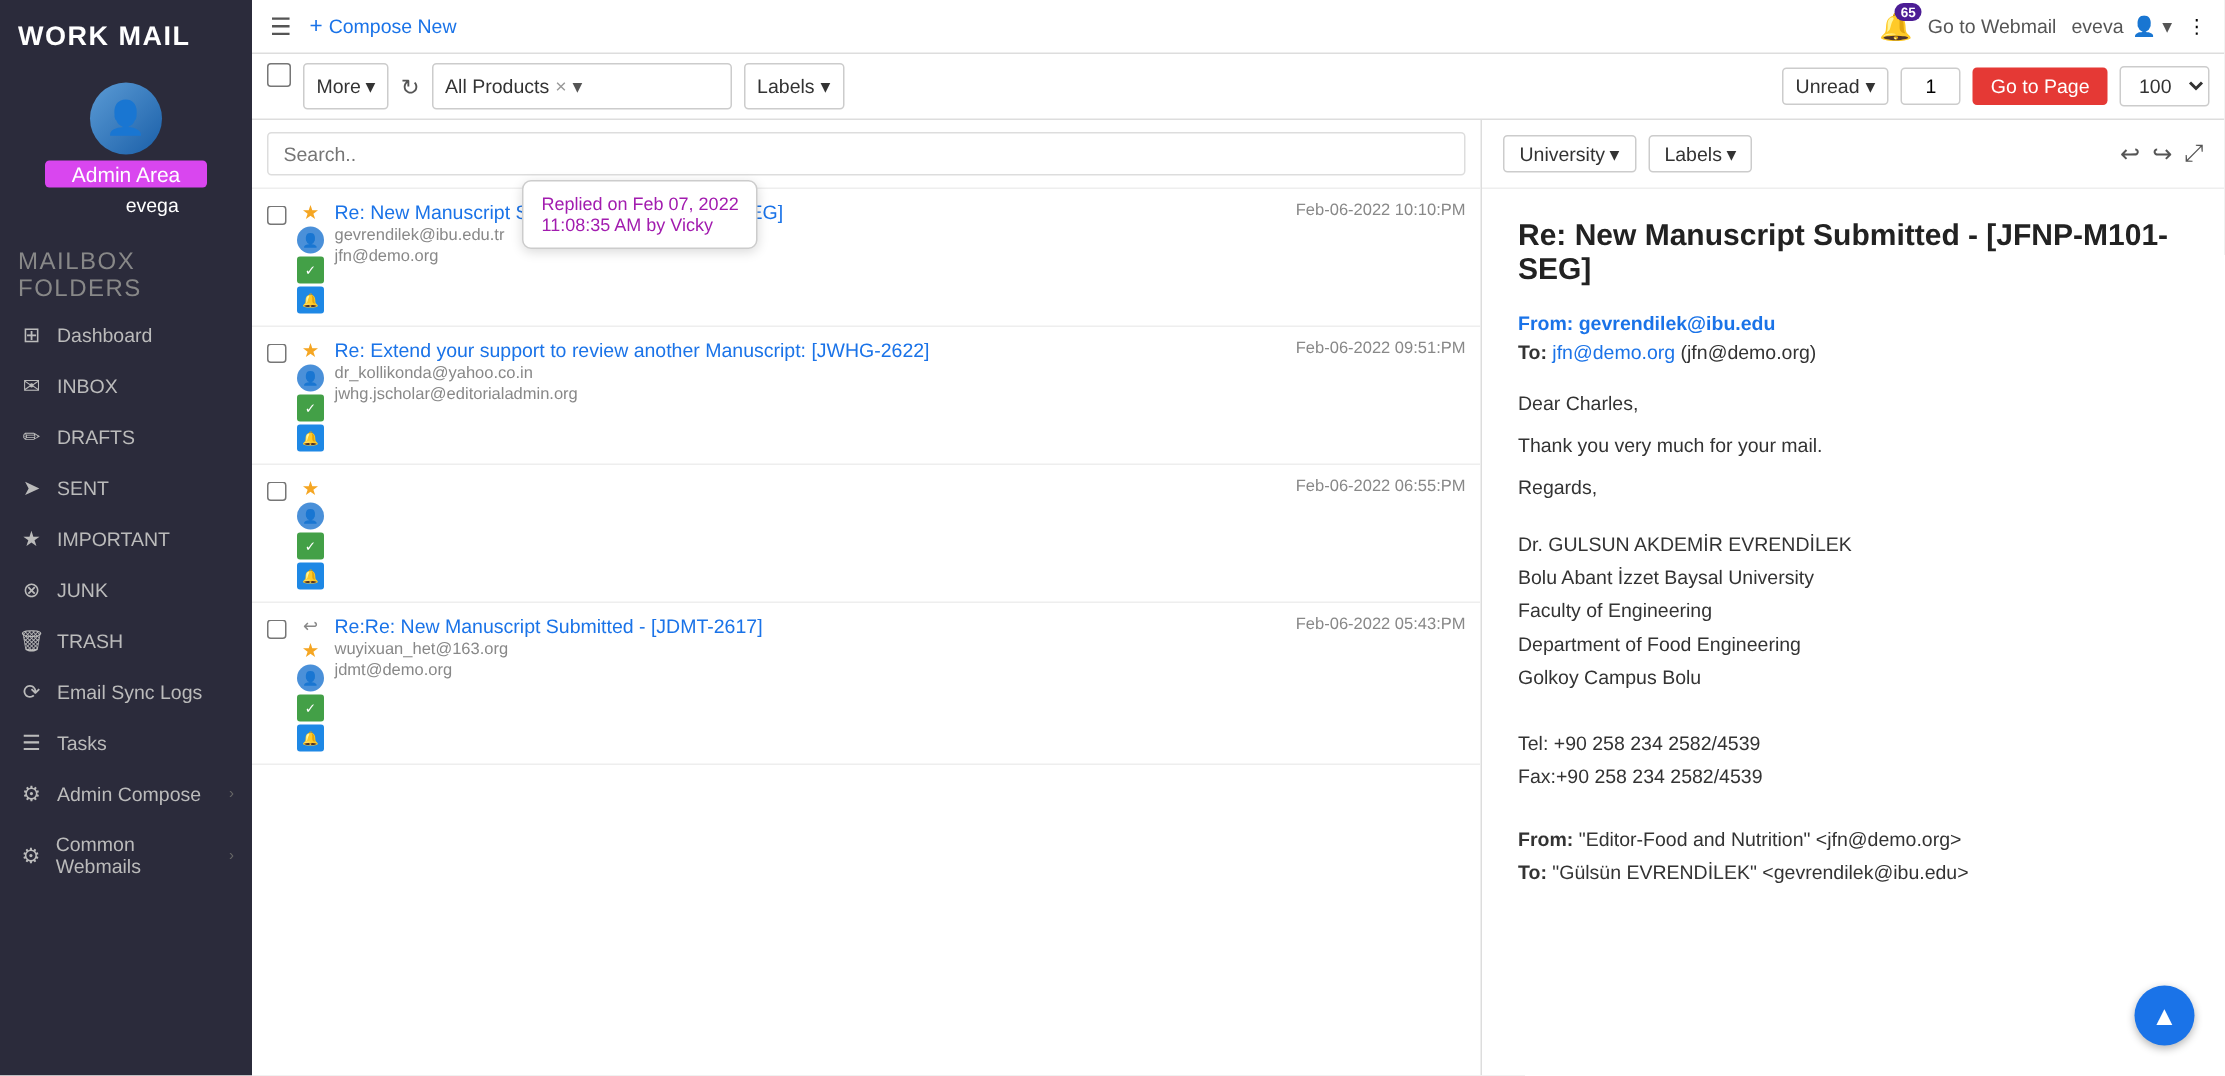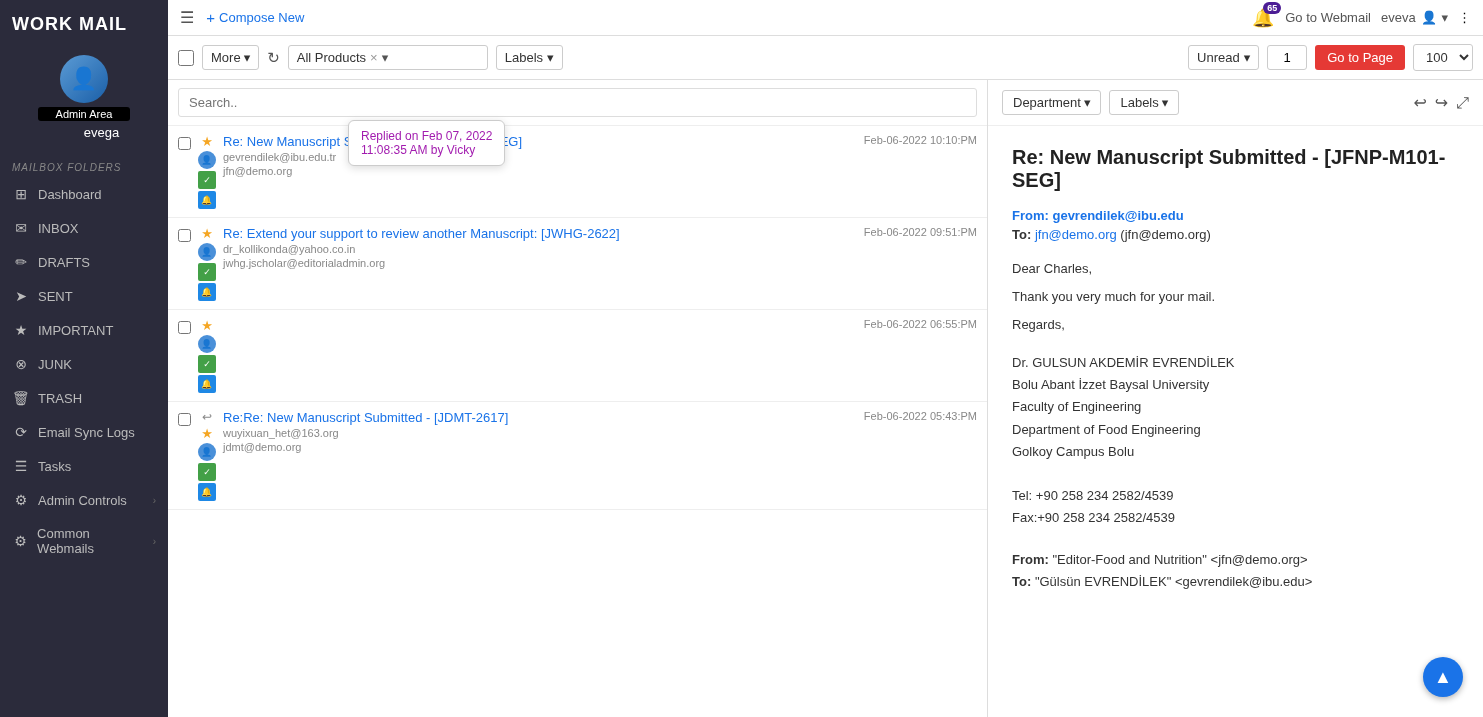--- a/index.html
+++ b/index.html
@@ -29,28 +29,28 @@
       align-items: center;
       padding: 10px 0 14px;
     }
     .avatar-circle {
       width: 48px; height: 48px; border-radius: 50%;
       background: linear-gradient(135deg, #5b9bd5, #1a5fa8);
       display: flex; align-items: center; justify-content: center;
       font-size: 22px; color: #fff; position: relative;
     }
     .admin-badge {
-      background: #000000; color: #fff; font-size: 11px;
+      background: #d946ef; color: #fff; font-size: 14px;
       padding: 1px 18px; border-radius: 3px; margin-top: 4px;
     }
     .sidebar-username {
       color: #fff; font-size: 13px; margin-top: 4px; font-weight: normal; margin-left: 35px;
     }
     .sidebar-section-label {
-      color: #888; font-size: 10px; padding: 8px 12px 4px; text-transform: uppercase; letter-spacing: 1px; font-style: italic;
+      color: #888; font-size: 16px; padding: 8px 12px 4px; text-transform: uppercase; letter-spacing: 1px;
     }
     .sidebar-item {
       display: flex; align-items: center; padding: 9px 12px; cursor: pointer;
       color: #bbb; font-size: 13px; gap: 8px;
     }
     .sidebar-item .icon { font-size: 14px; width: 18px; text-align: center; }
     .sidebar-item.has-arrow { justify-content: space-between; }
     .sidebar-item.has-arrow .left { display: flex; align-items: center; gap: 8px; }
     .arrow-right { font-size: 10px; color: #666; }
 
@@ -92,21 +92,20 @@
       border-radius: 10px; padding: 1px 4px; font-weight: bold;
     }
     .webmail-link { color: #555; font-size: 13px; cursor: pointer; }
     .user-section { display: flex; align-items: center; gap: 6px; color: #555; cursor: pointer; }
 
     
     .toolbar {
       background: #fff;
       border-bottom: 1px solid #ddd;
       display: flex;
-      align-items: center;
       padding: 6px 10px;
       gap: 8px;
       height: 44px;
     }
     .checkbox-all { width: 16px; height: 16px; cursor: pointer; }
     .more-btn {
       display: flex; align-items: center; gap: 3px;
       border: 1px solid #ccc; border-radius: 3px; padding: 4px 8px;
       background: #fff; cursor: pointer; font-size: 13px; color: #333;
     }
@@ -304,21 +303,21 @@
     <span class="icon">⟳</span>
     <span>Email Sync Logs</span>
   </div>
   <div class="sidebar-item">
     <span class="icon">☰</span>
     <span>Tasks</span>
   </div>
   <div class="sidebar-item has-arrow">
     <div class="left">
       <span class="icon">⚙</span>
-      <span>Admin Controls</span>
+      <span>Admin Compose</span>
     </div>
     <span class="arrow-right">›</span>
   </div>
   <div class="sidebar-item has-arrow">
     <div class="left">
       <span class="icon">⚙</span>
       <span>Common Webmails</span>
     </div>
     <span class="arrow-right">›</span>
   </div>
@@ -449,21 +448,21 @@
           <div class="email-from">wuyixuan_het@163.org</div>
           <div class="email-from">jdmt@demo.org</div>
         </div>
         <div class="email-date">Feb-06-2022 05:43:PM</div>
       </div>
     </div>
 
     <div class="email-preview">
       <div class="preview-toolbar">
         <button class="unsubscribe-btn">
-          <span>Department</span>
+          <span>University</span>
           <span>▾</span>
         </button>
         <button class="labels-preview-btn">
           <span>Labels</span>
           <span>▾</span>
         </button>
         <div class="preview-toolbar-right">
           <button class="reply-prev-btn">↩</button>
           <button class="forward-prev-btn">↪</button>
           <button class="expand-prev-btn">⤢</button>

